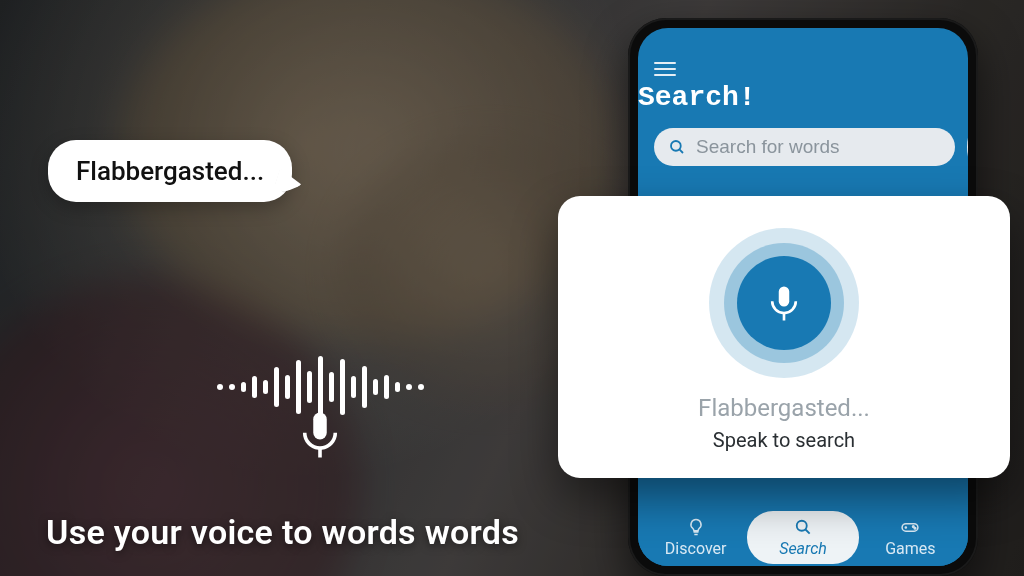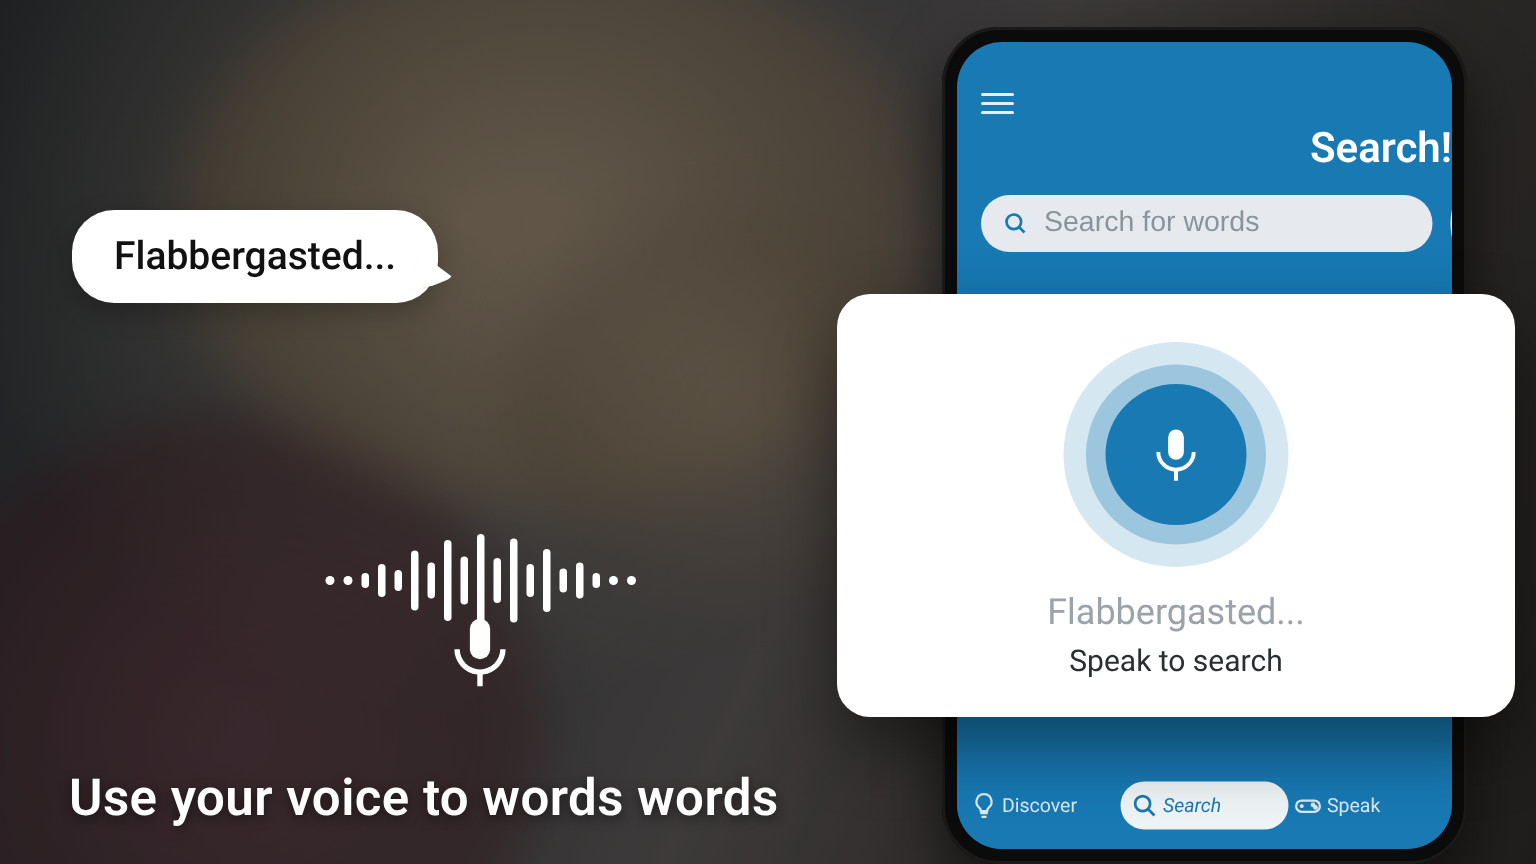--- a/index.html
+++ b/index.html
@@ -101,25 +101,26 @@
   .statusbar {
     height: 26px;
   }
   .hamburger {
     position: absolute;
     left: 16px; top: 30px;
     width: 22px;
   }
   .hamburger div { height: 2px; background: #e4eef5; margin: 4px 0; border-radius: 1px; }
   .app-title {
-    text-align: right;
+    text-align: left;
     color: #fff;
     font-size: 28px;
     font-weight: 600;
     margin-top: 28px;
+    font-family: Liberation Mono, monospace;
   }
   .searchbar-row {
     display: flex;
     align-items: center;
     gap: 12px;
     padding: 14px 16px 0 16px;
   }
   .searchbar {
     flex: 1;
     background: #e6eaee;
@@ -186,23 +187,23 @@
     left: 0; right: 0; bottom: 0;
     height: 60px;
     background: #1879b3;
     display: flex;
     justify-content: space-around;
     align-items: center;
     padding: 4px 8px 2px 8px;
   }
   .tab {
     flex: 1;
-    display: flex; flex-direction: row; align-items: center; gap: 2px;
+    display: flex; flex-direction: column; align-items: center; gap: 2px;
     color: #d9e9f4;
-    font-size: 13px;
+    font-size: 16px;
   }
   .tab.active {
     background: #eef3f6;
     color: #1879b3;
     border-radius: 26px;
     padding: 6px 6px;
     margin: 0 2px;
     font-style: italic;
   }
   .tab svg { display:block; }
@@ -295,21 +296,21 @@
           <span>Search</span>
         </div>
         <div class="tab">
           <svg width="22" height="20" viewBox="0 0 24 24" fill="none" stroke="currentColor" stroke-width="1.8">
             <rect x="2.5" y="8" width="19" height="9" rx="4.5"></rect>
             <line x1="8" y1="12.5" x2="8" y2="12.5"></line>
             <path d="M7 11v3M5.5 12.5h3"></path>
             <circle cx="16" cy="11.5" r="1"></circle>
             <circle cx="18" cy="13.5" r="1"></circle>
           </svg>
-          <span>Speak</span>
+          <span>Games</span>
         </div>
       </div>
     </div>
   </div>
 
   <div class="voice-card">
     <div class="mic-rings">
       <div class="ring r1"></div>
       <div class="ring r2"></div>
       <div class="mic-core">

